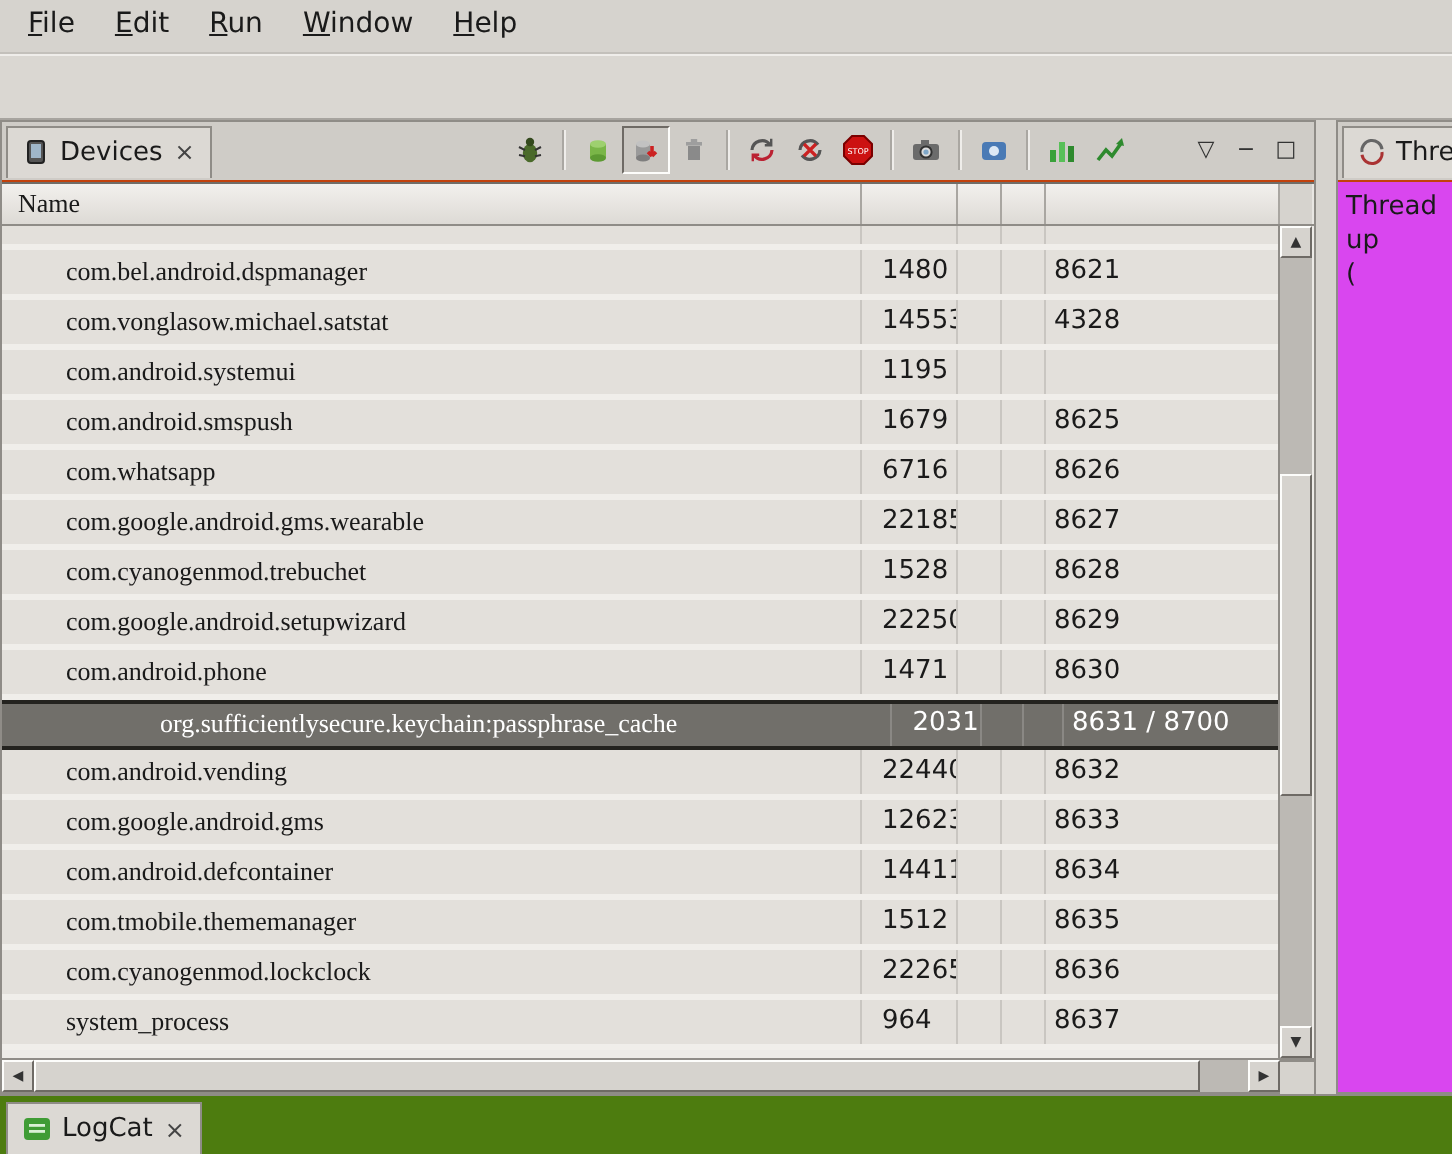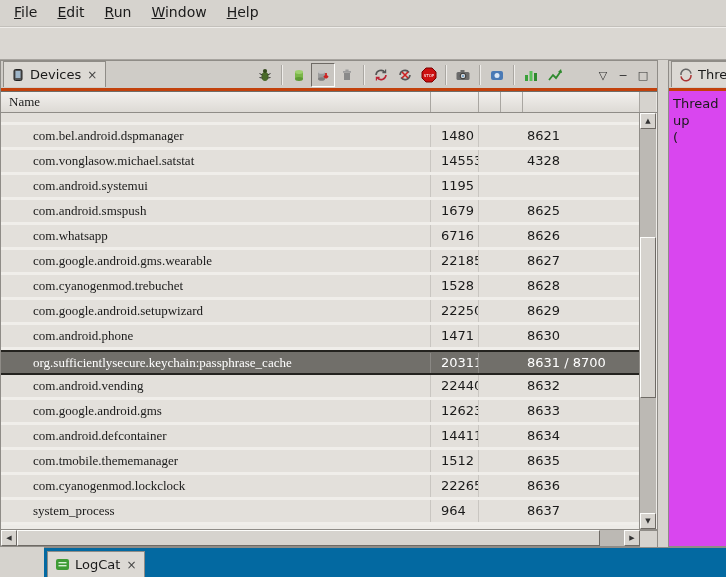--- a/index.html
+++ b/index.html
@@ -23,22 +23,22 @@
 
   
   .main { flex:1; display:flex; min-height:0; }
   .left-panel { width:658px; display:flex; flex-direction:column;
                 border:1px solid #8f8c87; background:#d6d3ce; }
   .sash { width:10px; background:#d6d3ce; }
   .right-panel { flex:1; display:flex; flex-direction:column;
                  border:1px solid #8f8c87; border-right:none; overflow:hidden; background:#fff; }
 
   
-  .tabbar { height:30px; background:#cfccc7; display:flex; align-items:flex-start;
-            border-bottom:3px solid #c2410c; padding-left:2px; white-space:nowrap; }
+  .tabbar { height:30px; background:#cfccc7; display:flex; align-items:center;
+            border-bottom:1px solid #c2410c; padding-left:2px; white-space:nowrap; }
   .tab { display:flex; align-items:center; gap:5px; height:26px;
          padding:0 7px; background:#dcd9d4; border:1px solid #8f8c87; border-bottom:none;
          font-size:13px; }
   .tab .close { font-size:12px; color:#444; padding:0 1px; cursor:default; }
 
   
   .tab-toolbar { display:flex; align-items:center; margin-left:auto; height:30px; padding-bottom:2px; }
   .tbtn { width:24px; height:24px; display:flex; align-items:center; justify-content:center;
           border:1px solid transparent; background:transparent; }
   .tbtn.pressed { border-color:#6e6a65 #fdfdfb #fdfdfb #6e6a65; background:#c9c6c1; }
@@ -59,28 +59,28 @@
 
   .c-name { width:430px;font-family:Liberation Serif, serif; }
   .c-pid  { width:48px; }
   .c-s1   { width:22px; }
   .c-s2   { width:22px; }
   .c-port { width:116px; border-right:none !important; }
 
   .table-viewport { flex:1; display:flex; min-height:0; background:#edebe7; }
   .tbody { width:638px; overflow:hidden; }
   .row { height:25px; line-height:22px; display:flex; background:#e3e0db;
-         border-bottom:3px solid #f0eeea;align-items:center; }
+         border-bottom:3px solid #f0eeea; }
   .row.partial { height:12px; }
   .cell { border-right:1px solid #c9c6c1; overflow:hidden; white-space:nowrap; }
   .cell.c-name { padding-left:32px; }
   .cell.c-pid  { padding-left:10px; }
   .cell.c-port { padding-left:4px; }
   .row.selected { background:#716f6a; color:#fff; border-top:2px solid #24231f;
-                  border-bottom:2px solid #24231f; line-height:20px; }
+                  border-bottom:2px solid #24231f; line-height:20px;padding-left:47px; }
   .row.selected .cell { border-right-color:#8a8884; }
 
   
   .vscrollbar { width:17px; display:flex; flex-direction:column; background:#bcb9b4;
                 border-left:1px solid #8f8c87; }
   .hscrollbar { height:17px; display:flex; background:#bcb9b4; border-top:1px solid #8f8c87; }
   .sbtn { width:16px; height:16px; flex:none; display:flex; align-items:center; justify-content:center;
           font-size:7px; color:#333; background:#d6d3ce;
           border:1px solid; border-color:#fdfdfb #6e6a65 #6e6a65 #fdfdfb; }
   .vtrack { flex:1; position:relative; }
@@ -88,22 +88,22 @@
             background:#d6d3ce; border:1px solid; border-color:#fdfdfb #6e6a65 #6e6a65 #fdfdfb; }
   .htrack { flex:1; position:relative; }
   .hthumb { position:absolute; top:0; height:16px; left:0; width:96%;
             background:#d6d3ce; border:1px solid; border-color:#fdfdfb #6e6a65 #6e6a65 #fdfdfb; }
   .scorner { width:17px; height:17px; background:#d6d3ce; border-top:1px solid #8f8c87; }
 
   
   .threads-content { flex:1; background:#d946ef; padding:4px 0 0 4px; font-size:13px; line-height:17px; }
 
   
-  .logcat-bar { height:30px; background:#0369a1; border-top:1px solid #8f8c87;
-                display:flex; align-items:flex-end; padding-left:3px;margin-left:44px; }
+  .logcat-bar { height:30px; background:#4d7c0f; border-top:1px solid #8f8c87;
+                display:flex; align-items:flex-end; padding-left:3px; }
 
   .icon-wrap { display:flex; align-items:center; justify-content:center; }
 </style>
 </head>
 <body>
 
 <div class="window">
 
   <div class="menubar" id="menubar">
       <div class="menu-item"><u>F</u>ile</div>

